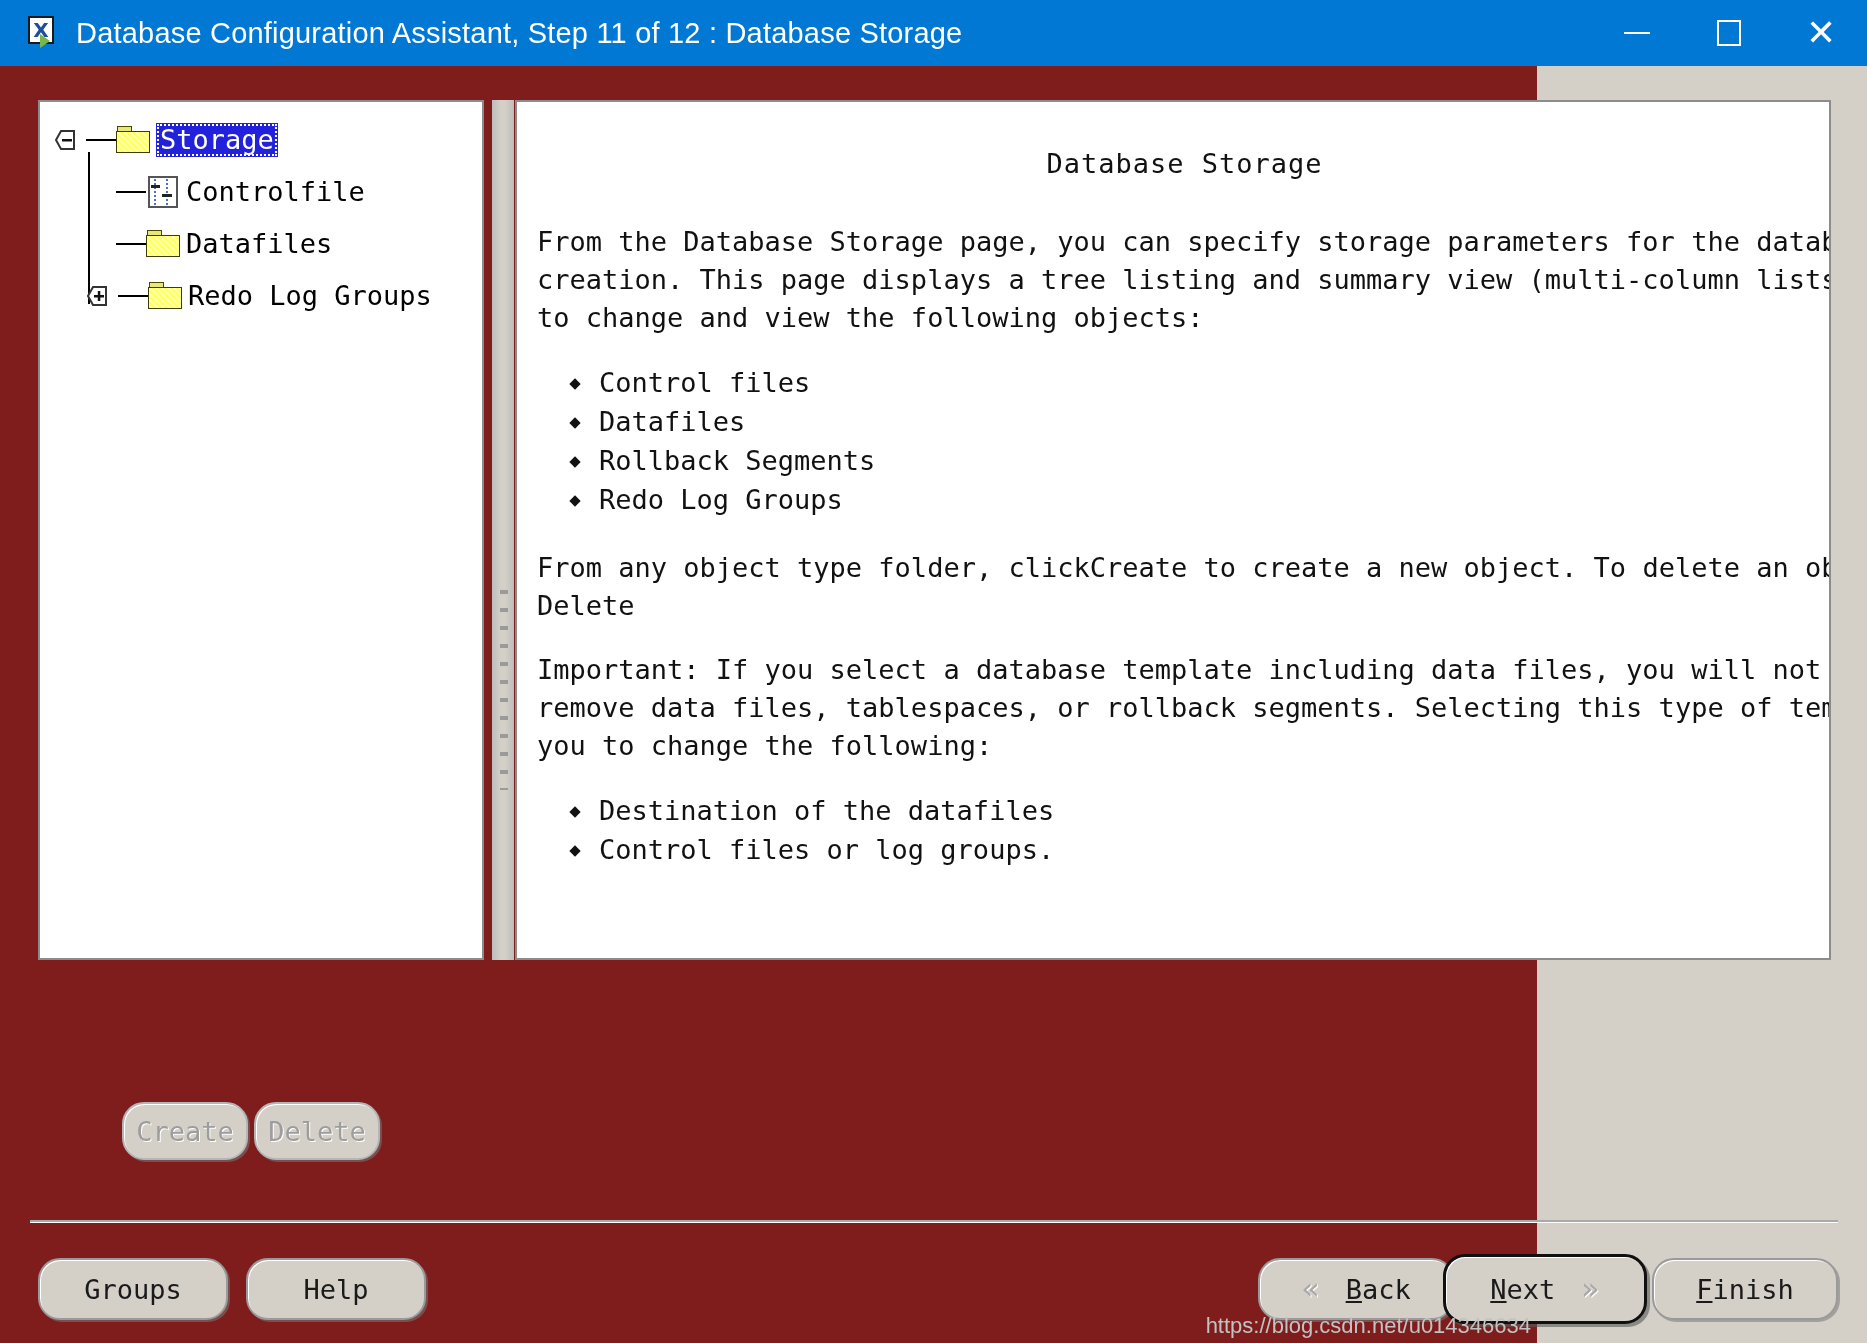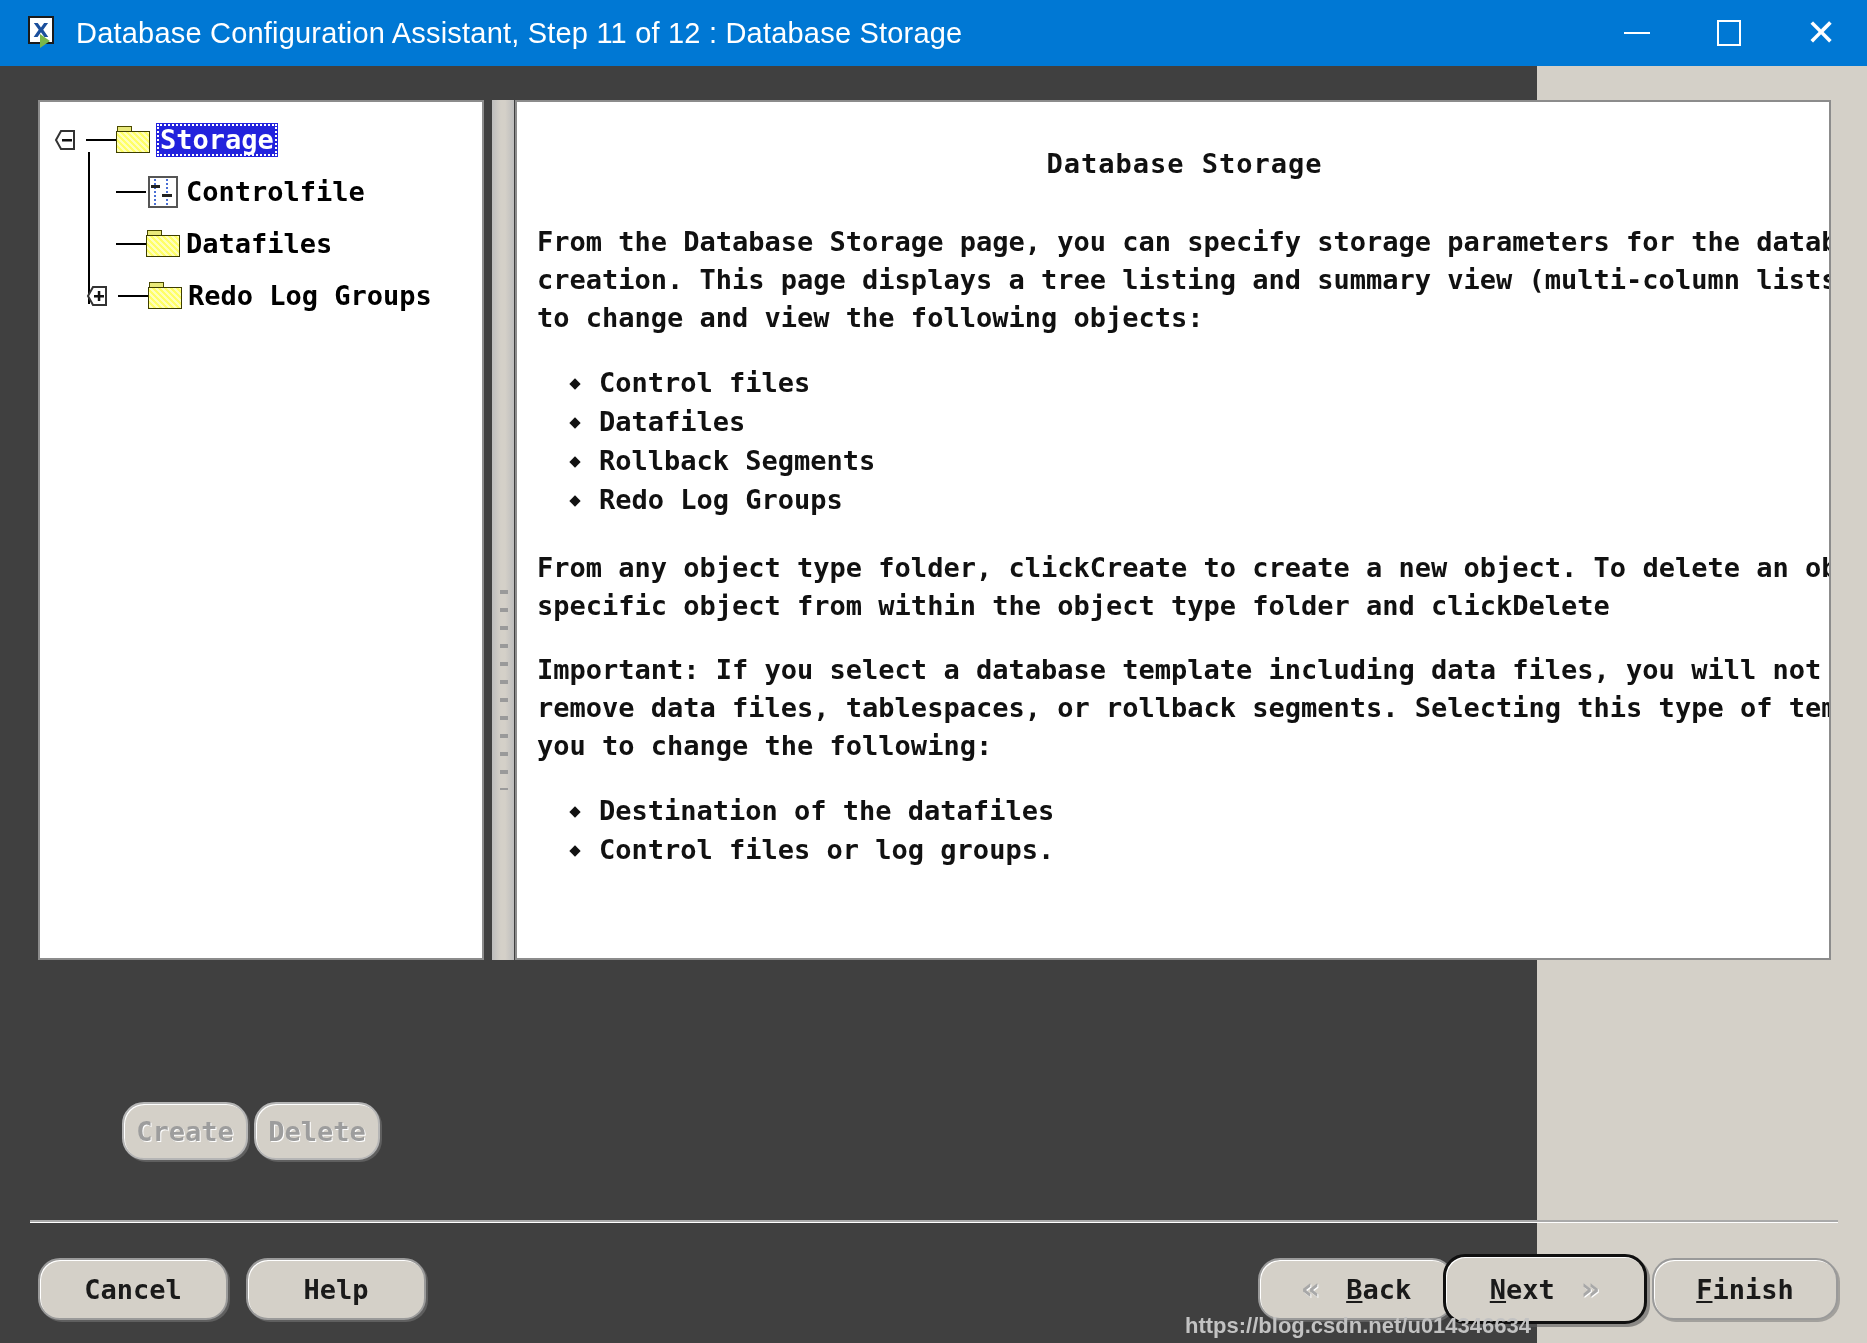--- a/index.html
+++ b/index.html
@@ -37,21 +37,21 @@
     font-family:"Liberation Sans","DejaVu Sans",sans-serif;white-space:nowrap;
   }
   .win-controls{position:absolute;right:0;top:0;height:66px;display:flex;align-items:center;}
   .win-btn{width:92px;height:66px;display:flex;align-items:center;justify-content:center;}
   .win-btn .gl{color:#ffffff;font-family:"DejaVu Sans",sans-serif;}
   .min-gl{display:block;width:26px;height:2px;background:#ffffff;}
   .max-gl{display:block;width:24px;height:26px;border:2px solid #ffffff;box-sizing:border-box;}
   .close-gl{font-size:36px;line-height:36px;font-weight:300;}
 
   
-  .content{position:absolute;left:0;top:66px;width:1537px;height:1277px;background:#404040;font-weight:bold;}
+  .content{position:absolute;left:0;top:66px;width:1537px;height:1277px;background:#7f1d1d;}
 
   .panes{position:absolute;left:0;top:0;width:1867px;height:1030px;}
 
   .tree-pane{
     position:absolute;left:38px;top:34px;width:446px;height:860px;
     background:#ffffff;border:2px solid #8c8c8c;box-sizing:border-box;
   }
   .tree{padding:12px 0 0 14px;}
   .tnode{display:flex;align-items:center;height:52px;position:relative;}
   .tnode .knob{
@@ -242,21 +242,21 @@
 
           <ul class="bullets">
             <li>Control files</li>
             <li>Datafiles</li>
             <li>Rollback Segments</li>
             <li>Redo Log Groups</li>
           </ul>
 
           <div class="para">
             <span class="ln"><span>From any object type folder, click</span><span class="overlap"><span class="ov">Create</span><span style="visibility:hidden">Create</span></span><span> to create a new object. To delete an object, selec</span></span>
-            <span class="ln"><span>specific object from within the object type folder and click</span><span class="overlap"><span class="ov">Delete</span><span style="visibility:hidden">Delete</span></span></span>
+            <span class="ln"><span class="overlap"><span class="ov">Delete</span><span style="visibility:hidden">Delete</span></span></span>
           </div>
 
           <div class="para">
             <span class="ln">Important: If you select a database template including data files, you will not be able</span>
             <span class="ln">remove data files, tablespaces, or rollback segments. Selecting this type of template a</span>
             <span class="ln">you to change the following:</span>
           </div>
 
           <ul class="bullets">
             <li>Destination of the datafiles</li>
@@ -267,21 +267,21 @@
     </div>
 
     <div class="midrow">
       <div class="btn disabled" id="create-btn">Create</div>
       <div class="btn disabled" id="delete-btn">Delete</div>
     </div>
 
     <div class="divider"></div>
 
     <div class="navrow">
-      <div class="btn" id="cancel-btn">Cancel</div>
+      <div class="btn" id="cancel-btn">Groups</div>
       <div class="btn" id="help-btn">Help</div>
 
       <div class="btn" id="back-btn">
         <span class="chev l">«</span>
           <span class="mn">B</span>
           <span>ack</span>
       </div>
 
       <div class="btn default" id="next-btn">
         <span class="mn">N</span>

